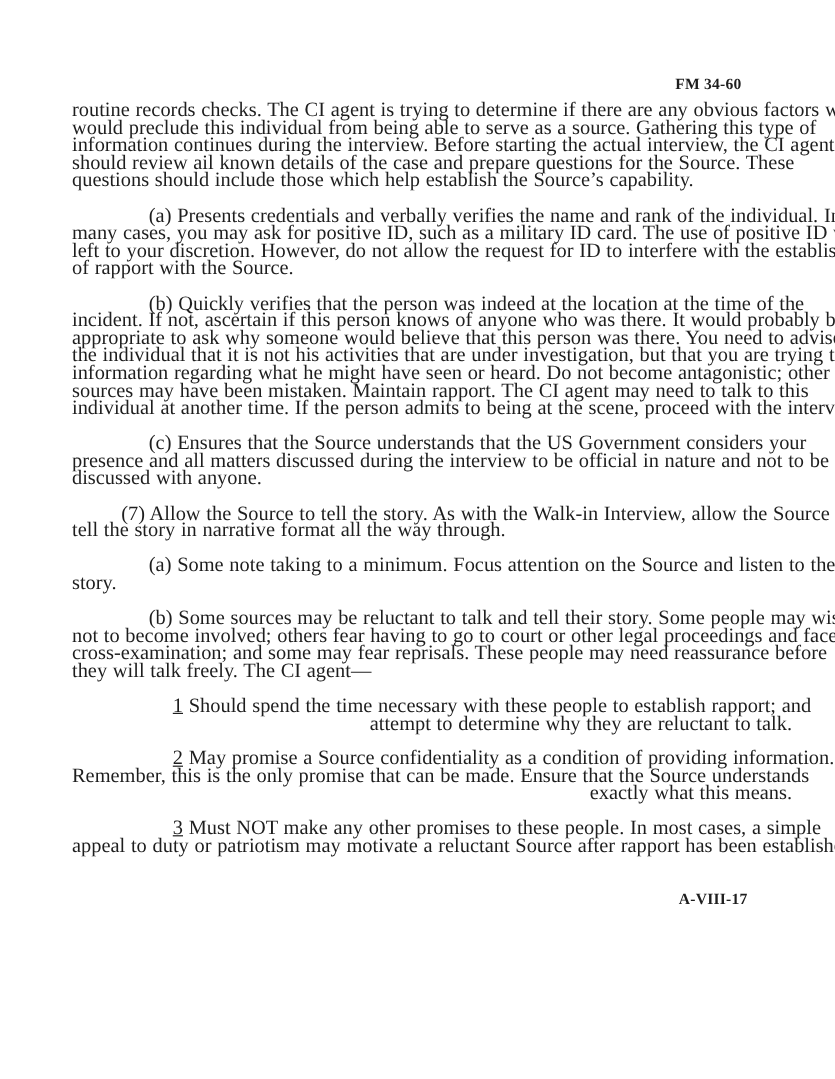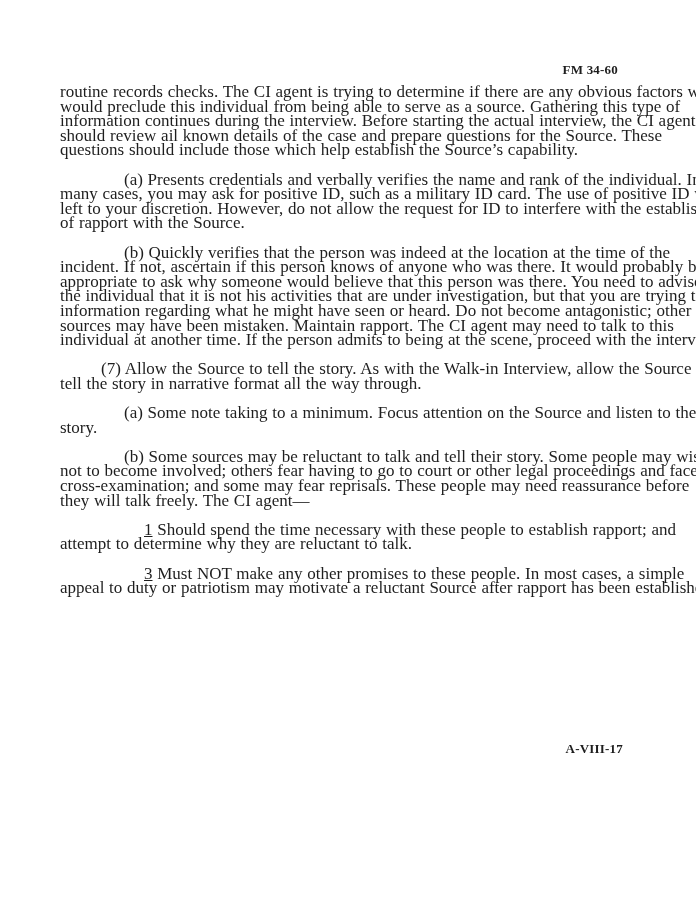--- a/index.html
+++ b/index.html
@@ -45,21 +45,21 @@
     line-height: 14.6px;
     word-spacing: 0.5px;
   }
   .para {
     margin: 0 0 14.6px 0;
     white-space: pre; 
   }
   .ind0 { text-indent: 0; }
   .ind1 { text-indent: 41px; }
   .ind2 { text-indent: 64px; }
-  .ind3 { text-indent: 84px; }
+  .ind3 { text-indent: 84px; text-align: right; }
   .marker { text-decoration: underline; }
 </style>
 </head>
 <body>
 
 <div class="page">
 
   <div class="doc-header">FM 34-60</div>
 
   <div class="doc-body">
@@ -77,35 +77,41 @@
 of rapport with the Source.</p>
 
     <p class="para ind2">(b) Quickly verifies that the person was indeed at the location at the time of the
 incident. If not, ascertain if this person knows of anyone who was there. It would probably be
 appropriate to ask why someone would believe that this person was there. You need to advise
 the individual that it is not his activities that are under investigation, but that you are trying to obtain
 information regarding what he might have seen or heard. Do not become antagonistic; other
 sources may have been mistaken. Maintain rapport. The CI agent may need to talk to this
 individual at another time. If the person admits to being at the scene, proceed with the interview.</p>
 
+    <p class="para ind2">(c) Ensures that the Source understands that the US Government considers your
+presence and all matters discussed during the interview to be official in nature and not to be
+discussed with anyone.</p>
 
     <p class="para ind1">(7) Allow the Source to tell the story. As with the Walk-in Interview, allow the Source to
 tell the story in narrative format all the way through.</p>
 
     <p class="para ind2">(a) Some note taking to a minimum. Focus attention on the Source and listen to the
 story.</p>
 
     <p class="para ind2">(b) Some sources may be reluctant to talk and tell their story. Some people may wish
 not to become involved; others fear having to go to court or other legal proceedings and face
 cross-examination; and some may fear reprisals. These people may need reassurance before
 they will talk freely. The CI agent—</p>
 
     <p class="para ind3"><span class="marker">1</span><span> Should spend the time necessary with these people to establish rapport; and
 attempt to determine why they are reluctant to talk.</span></p>
 
+    <p class="para ind3"><span class="marker">2</span><span> May promise a Source confidentiality as a condition of providing information.
+Remember, this is the only promise that can be made. Ensure that the Source understands
+exactly what this means.</span></p>
 
     <p class="para ind3"><span class="marker">3</span><span> Must NOT make any other promises to these people. In most cases, a simple
 appeal to duty or patriotism may motivate a reluctant Source after rapport has been established.</span></p>
 
   </div>
 
   <div class="doc-footer">A-VIII-17</div>
 
 </div>
 

